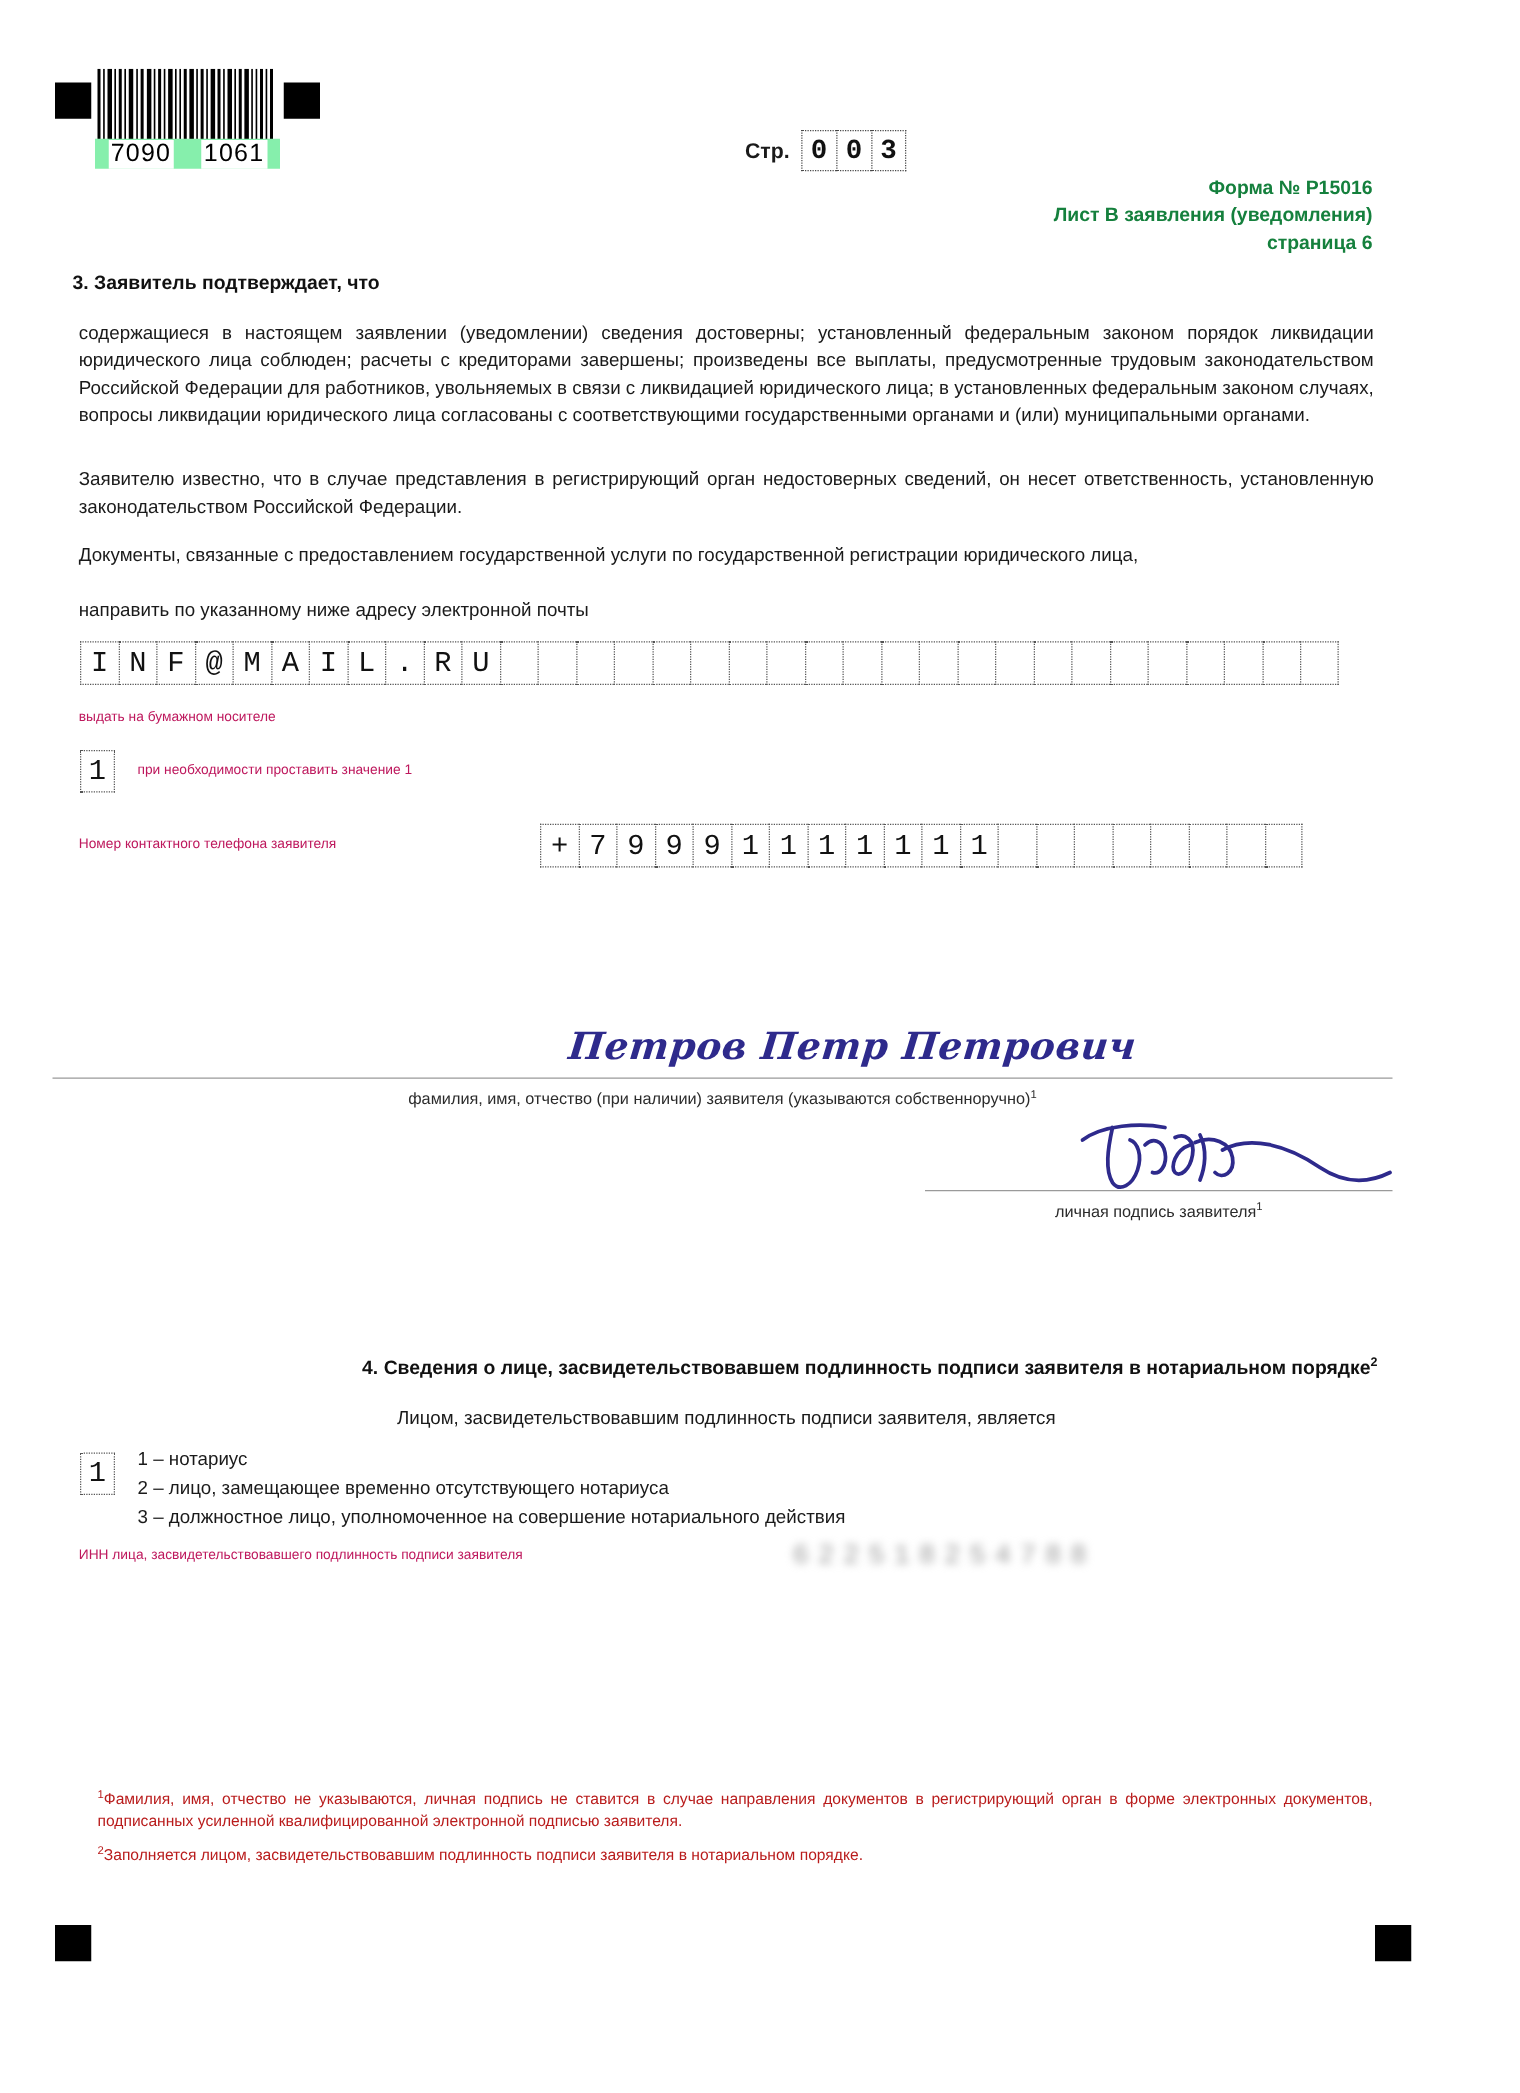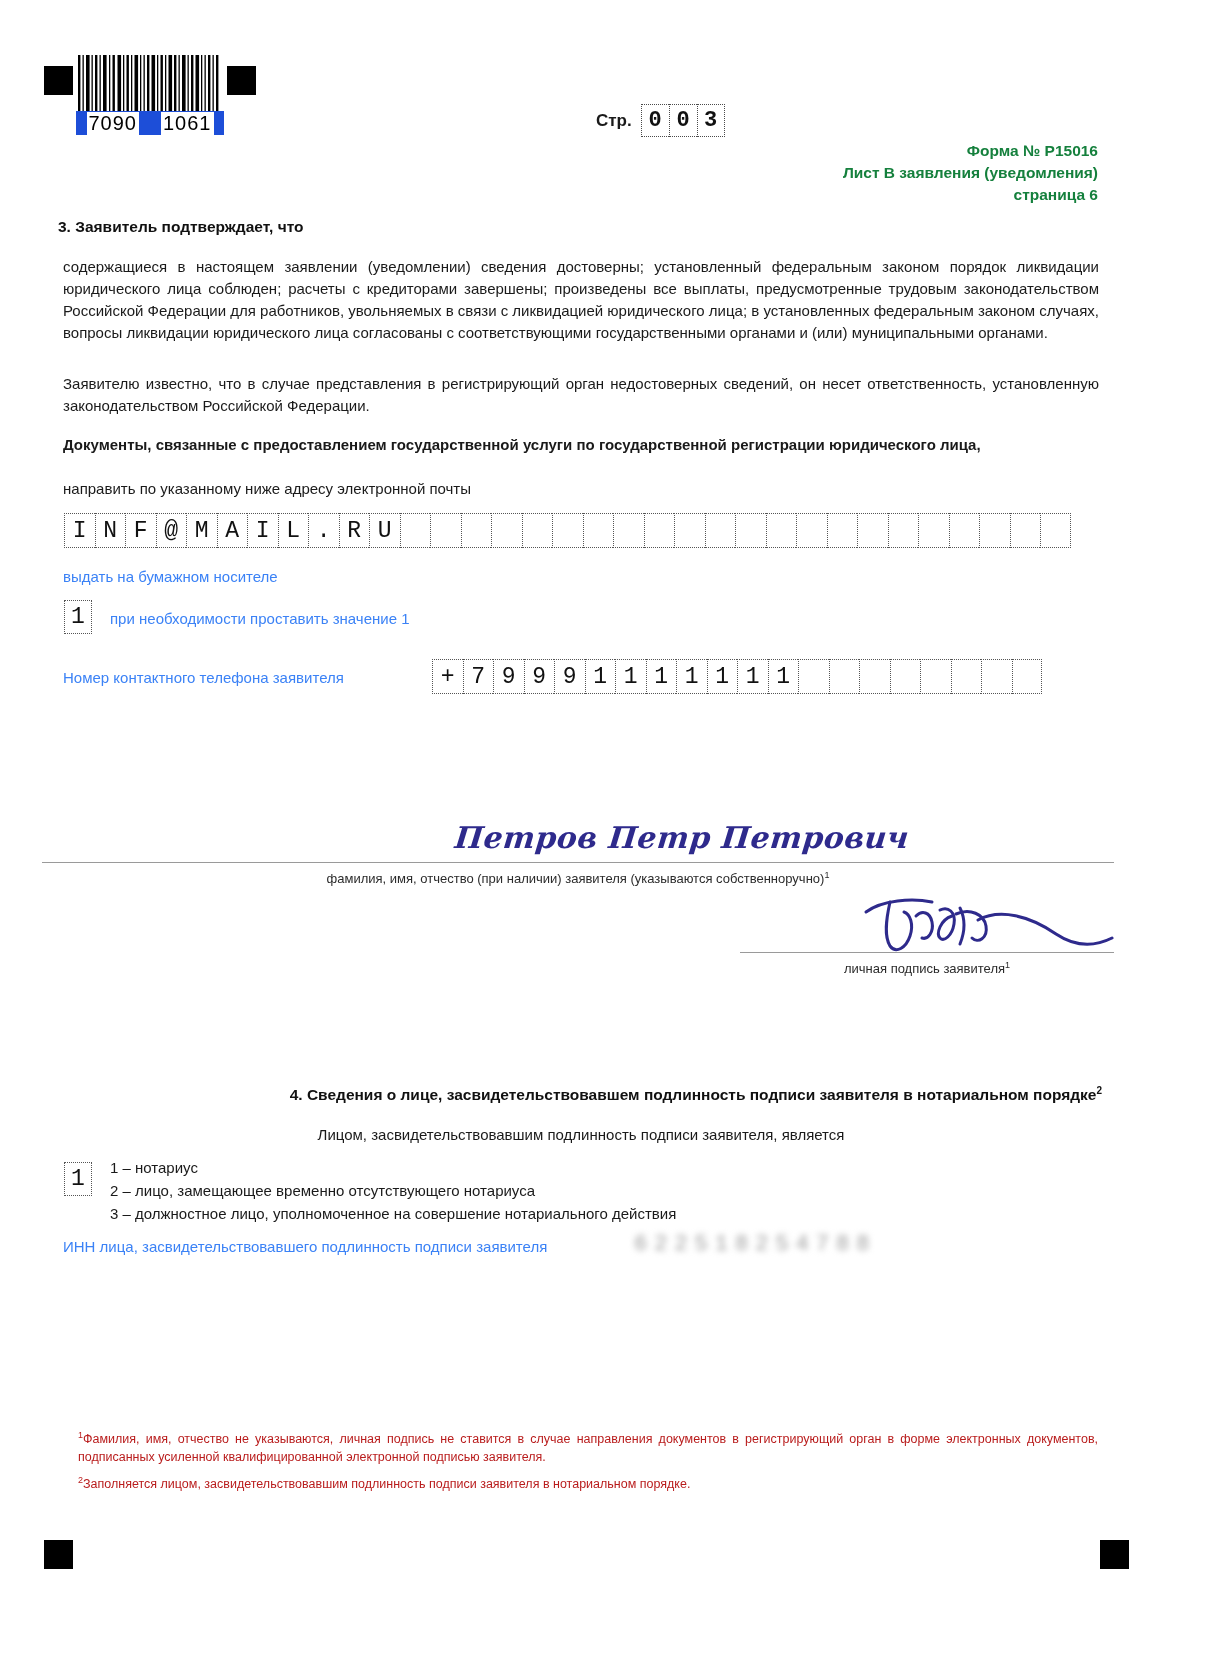--- a/index.html
+++ b/index.html
@@ -52,21 +52,21 @@
     left: 0;
     top: 56px;
     width: 100%;
     display: flex;
     justify-content: center;
     gap: 22px;
     font-family: "Liberation Sans", sans-serif;
     font-size: 20px;
     letter-spacing: 1px;
     color: #000;
-    background: #1d4ed8;
+    background: #86efac;
     padding-top: 1px;
   }
   .barcode-digits span { background: #fff; padding: 0 2px; }
 
   
   .page-no {
     position: absolute;
     left: 596px;
     top: 104px;
     display: flex;
@@ -155,22 +155,22 @@
     display: flex;
     align-items: center;
     justify-content: center;
     font-family: "Liberation Mono", monospace;
     font-size: 23px;
     color: #111;
   }
 
   .field-label {
     position: absolute;
-    font-size: 15px;
-    color: #3b82f6;
+    font-size: 11px;
+    color: #be185d;
   }
 
   
   .sig-name {
     position: absolute;
     font-family: "DejaVu Serif", serif;
     font-style: italic;
     font-weight: bold;
     font-size: 30px;
     color: #2e2a8c;
@@ -298,21 +298,21 @@
     <div>Лист В заявления (уведомления)</div>
     <div>страница 6</div>
   </div>
 
   <div class="section-title" style="left:58px; top:218px;">3. Заявитель подтверждает, что</div>
 
   <div class="para" style="left:63px; top:256px; width:1036px;">содержащиеся в настоящем заявлении (уведомлении) сведения достоверны; установленный федеральным законом порядок ликвидации юридического лица соблюден; расчеты с кредиторами завершены; произведены все выплаты, предусмотренные трудовым законодательством Российской Федерации для работников, увольняемых в связи с ликвидацией юридического лица; в установленных федеральным законом случаях, вопросы ликвидации юридического лица согласованы с соответствующими государственными органами и (или) муниципальными органами.</div>
 
   <div class="para" style="left:63px; top:373px; width:1036px;">Заявителю известно, что в случае представления в регистрирующий орган недостоверных сведений, он несет ответственность, установленную законодательством Российской Федерации.</div>
 
-  <div class="para" style="left:63px; top:434px; width:1036px; text-align:left;font-weight:bold;">Документы, связанные с предоставлением государственной услуги по государственной регистрации юридического лица,</div>
+  <div class="para" style="left:63px; top:434px; width:1036px; text-align:left;">Документы, связанные с предоставлением государственной услуги по государственной регистрации юридического лица,</div>
 
   <div class="para" style="left:63px; top:478px; width:1036px; text-align:left;">направить по указанному ниже адресу электронной почты</div>
 
   <div class="charrow" id="email-row" style="left:64px; top:513px;">
       <span class="cbox">I</span>
       <span class="cbox">N</span>
       <span class="cbox">F</span>
       <span class="cbox">@</span>
       <span class="cbox">M</span>
       <span class="cbox">A</span>

